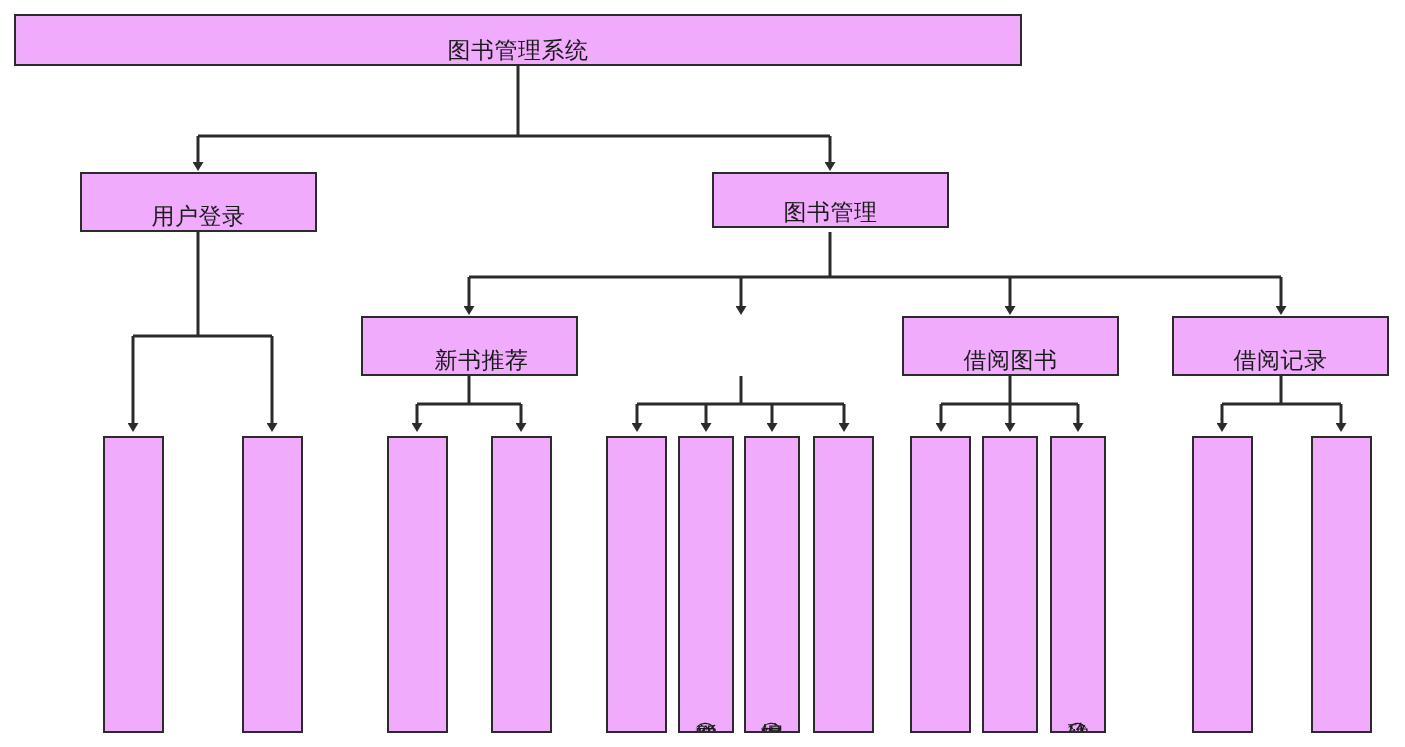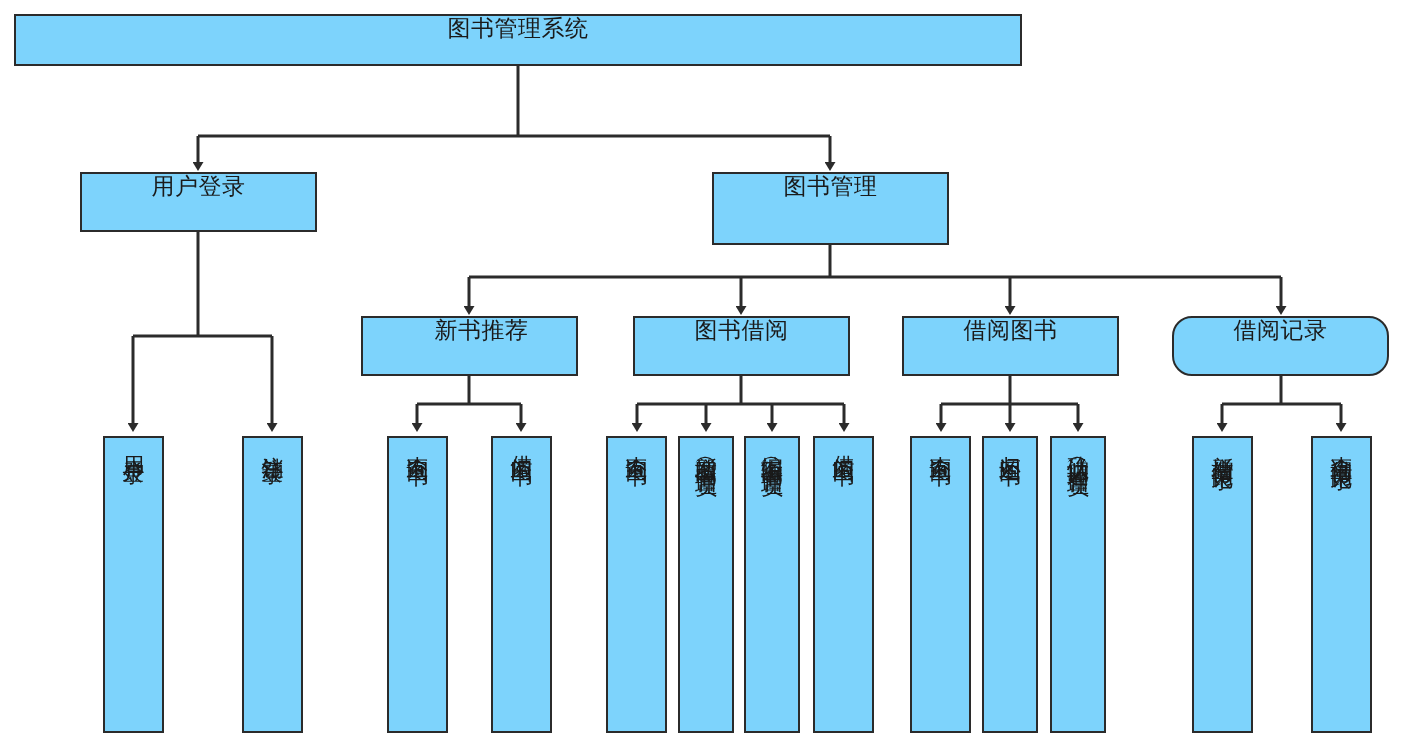--- a/index.html
+++ b/index.html
@@ -20,24 +20,24 @@
   #diagram-svg {
     position: absolute;
     left: 0;
     top: 0;
     width: 1405px;
     height: 747px;
   }
   .node-box {
     position: absolute;
     box-sizing: border-box;
-    background: #7dd3fc;
+    background: #f0abfc;
     border: 2px solid #2b2b2b;
     display: flex;
-    align-items: flex-start;
+    align-items: flex-end;
     justify-content: center;
     overflow: hidden;
   }
   .node-label {
     color: #1a1a1a;
     font-family: "Liberation Sans", "DejaVu Sans", sans-serif;
     line-height: 1.12;
     text-align: center;
     letter-spacing: 0.5px;
     white-space: pre;
@@ -119,34 +119,31 @@
     </g>
   </svg>
 
   <div class="node-box node-horizontal" style="left:14px; top:14px; width:1008px; height:52px;">
     <span class="node-label">图书管理系统</span>
   </div>
 
   <div class="node-box node-horizontal" style="left:80px; top:172px; width:237px; height:60px;">
     <span class="node-label">用户登录</span>
   </div>
-  <div class="node-box node-horizontal" style="left:712px; top:172px; width:237px; height:73px;">
+  <div class="node-box node-horizontal" style="left:712px; top:172px; width:237px; height:56px;">
     <span class="node-label">图书管理</span>
   </div>
 
   <div class="node-box node-horizontal" style="left:361px; top:316px; width:217px; height:60px;padding-left:24px;">
     <span class="node-label">新书推荐</span>
   </div>
-  <div class="node-box node-horizontal" style="left:633px; top:316px; width:217px; height:60px;">
-    <span class="node-label">图书借阅</span>
-  </div>
   <div class="node-box node-horizontal" style="left:902px; top:316px; width:217px; height:60px;">
     <span class="node-label">借阅图书</span>
   </div>
-  <div class="node-box node-horizontal" style="left:1172px; top:316px; width:217px; height:60px;border-radius:20px;">
+  <div class="node-box node-horizontal" style="left:1172px; top:316px; width:217px; height:60px;">
     <span class="node-label">借阅记录</span>
   </div>
 
   <div class="node-box node-vertical" style="left:103px; top:436px; width:61px; height:297px;">
     <span class="node-label">用户登录</span>
   </div>
   <div class="node-box node-vertical" style="left:242px; top:436px; width:61px; height:297px;">
     <span class="node-label">注销登录</span>
   </div>
 

